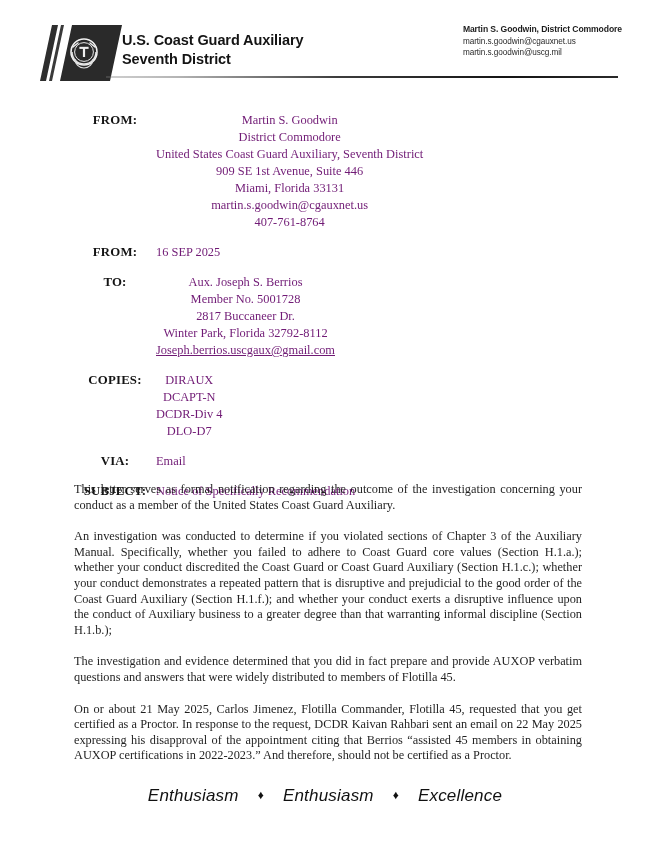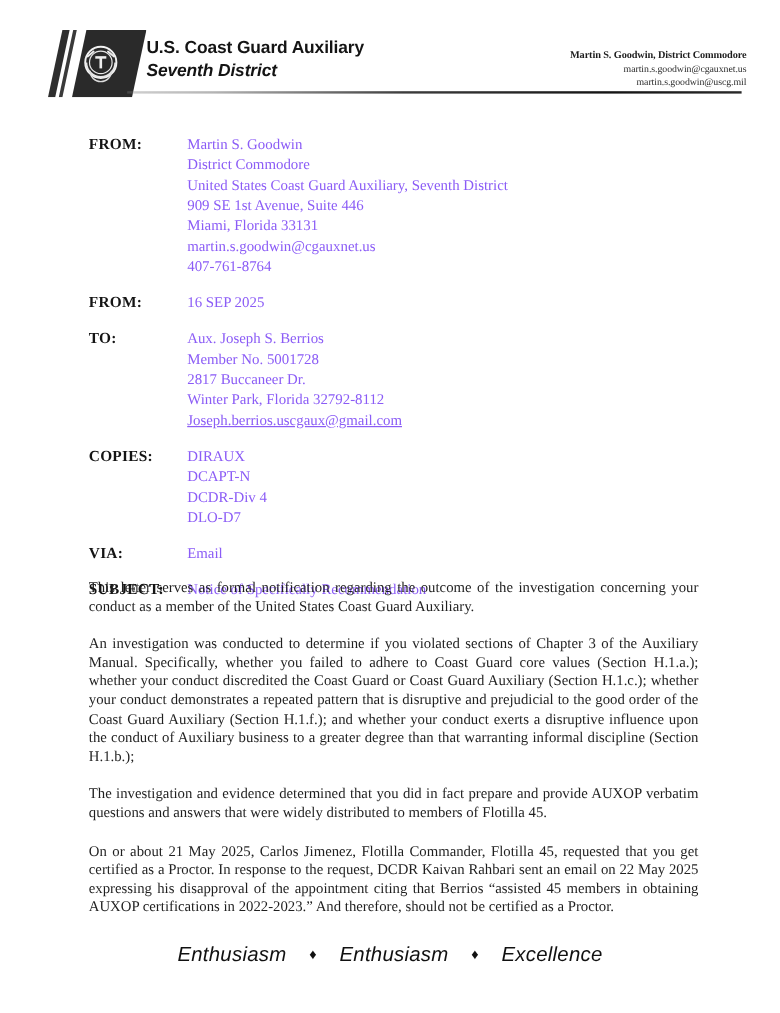--- a/index.html
+++ b/index.html
@@ -36,28 +36,28 @@
     position: absolute;
     left: 122px;
     top: 31px;
     font-family: "Liberation Sans", sans-serif;
     font-weight: bold;
     font-size: 14.5px;
     line-height: 19px;
     color: #141414;
     letter-spacing: -0.1px;
   }
-  .lh-title .line2 { display: block; font-style: italic; }
+  .lh-title .line2 { display: block; }
 
   .lh-contact {
     position: absolute;
     right: 28px;
-    top: 40px;
-    text-align: right;
-    font-family: Liberation Serif, serif;
+    top: 24px;
+    text-align: left;
+    font-family: Liberation Sans, sans-serif;
     font-size: 8.2px;
     line-height: 11.5px;
     color: #1d1d1d;
   }
   .lh-contact .name {
     font-weight: bold;
     font-size: 8.6px;
     letter-spacing: -0.1px;
   }
   .lh-contact .mail { color: #2a2a2a; letter-spacing: -0.05px; }
@@ -80,35 +80,36 @@
   .memo {
     position: absolute;
     left: 74px;
     top: 112px;
     width: 510px;
   }
   .memo-row {
     display: flex;
     align-items: flex-start;
     margin-bottom: 13px;
+    text-align: center;
   }
   .memo-label {
     width: 82px;
     flex: 0 0 82px;
     font-family: "Liberation Serif", serif;
     font-weight: bold;
     font-size: 12.8px;
     line-height: 17px;
     letter-spacing: 0.2px;
     color: #141414;
   }
   .memo-value {
     font-size: 12.4px;
     line-height: 17px;
-    color: #8b5cf6;
+    color: #701a75;
   }
   .memo-value .vline { display: block; white-space: nowrap; }
   .memo-value .vline.link {
     text-decoration: underline;
     text-underline-offset: 1px;
   }
 
   
   .body-copy {
     position: absolute;

